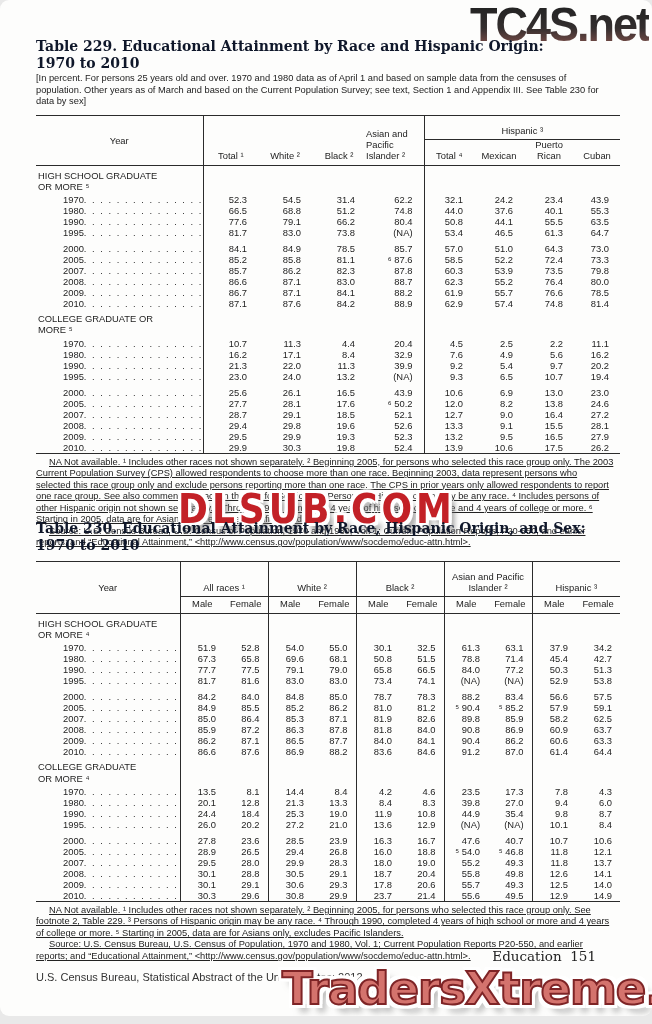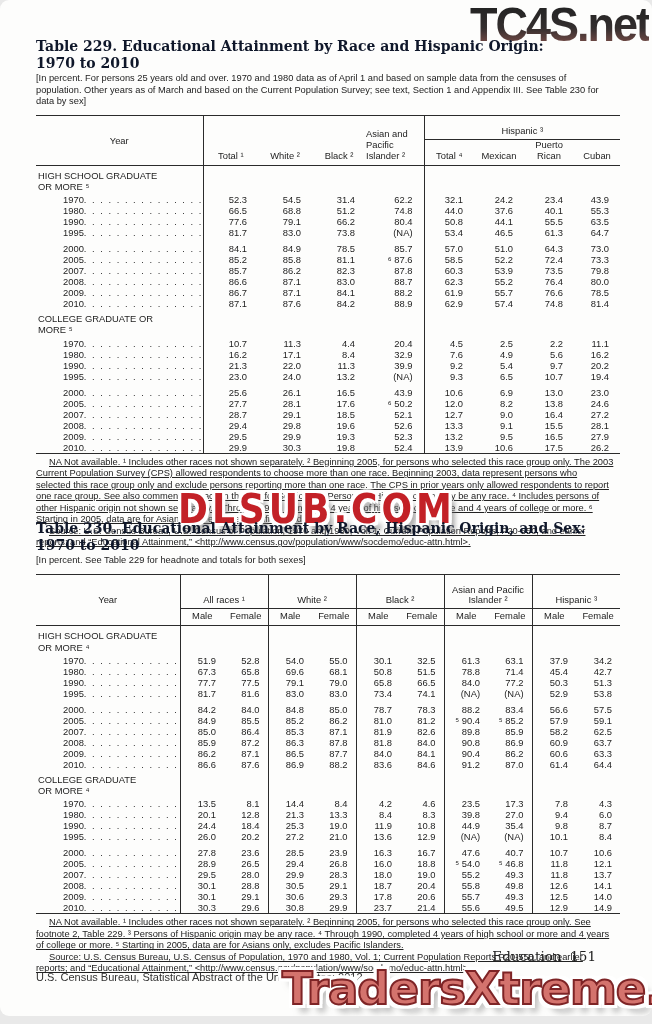--- a/index.html
+++ b/index.html
@@ -480,21 +480,20 @@
     </div>
   </div>
 
   <div class="wm-mid">DLSUB.COM</div>
 
   <div class="sec" id="sec230">
     <div class="ttl">
       <div>Table 230. Educational Attainment by Race, Hispanic Origin, and Sex:</div>
       <div>1970 to 2010</div>
     </div>
-    <div class="headnote">[In percent. See Table 229 for headnote and totals for both sexes]</div>
 
     <table class="t230">
       <colgroup>
         <col style="width:144px">
         <col style="width:44px">
           <col style="width:44px">
           <col style="width:44px">
           <col style="width:44px">
         <col style="width:44px">
           <col style="width:44px">

